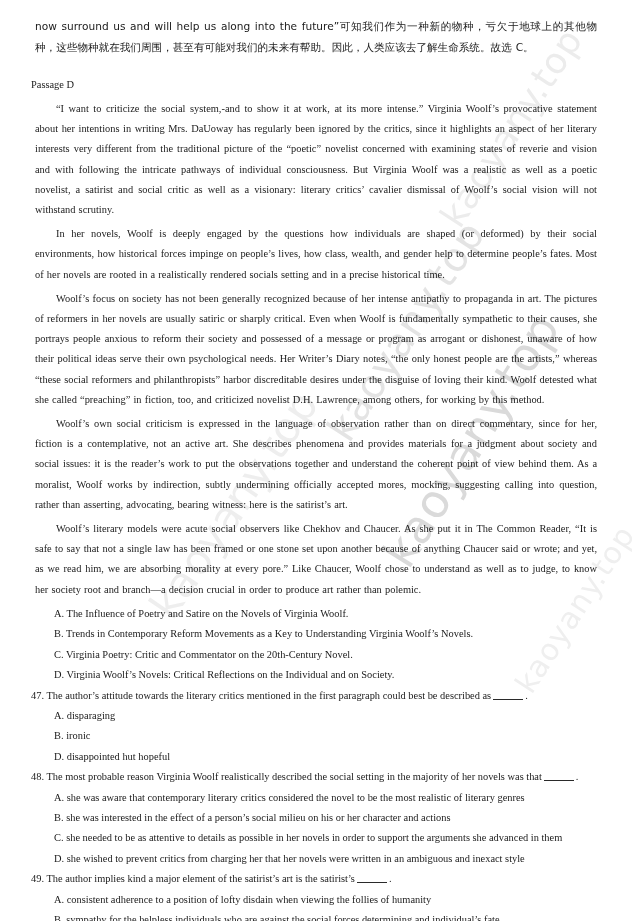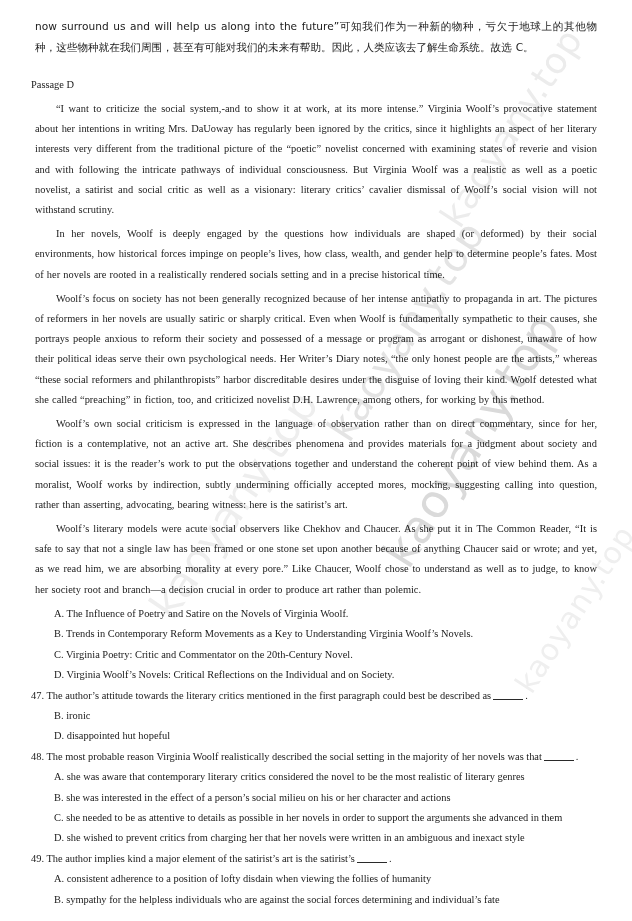--- a/index.html
+++ b/index.html
@@ -191,20 +191,24 @@
         <span>Virginia Woolf’s Novels: Critical Reflections on the Individual and on Society.</span>
       </li>
     </ul>
 
     <p class="question">
       <span class="qnum">47.</span>
       <span>The author’s attitude towards the literary critics mentioned in the first paragraph could best be described as</span><span class="blank"></span><span>.</span>
     </p>
     <ul class="options">
       <li class="option">
+        <span class="olet">A.</span>
+        <span>disparaging</span>
+      </li>
+      <li class="option">
         <span class="olet">B.</span>
         <span>ironic</span>
       </li>
       <li class="option">
         <span class="olet">D.</span>
         <span>disappointed hut hopeful</span>
       </li>
     </ul>
 
     <p class="question">

